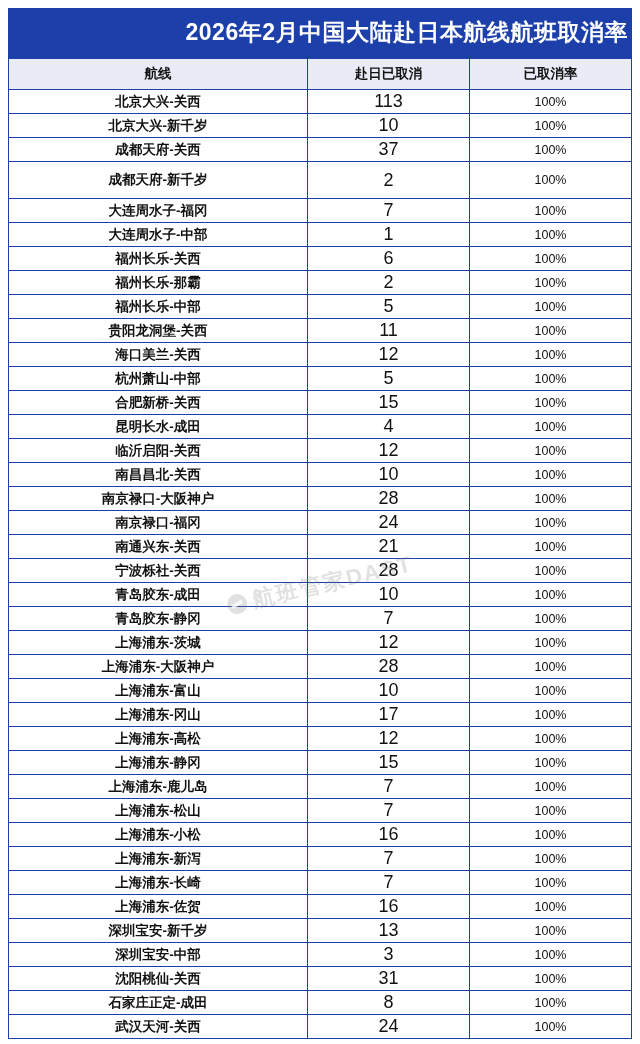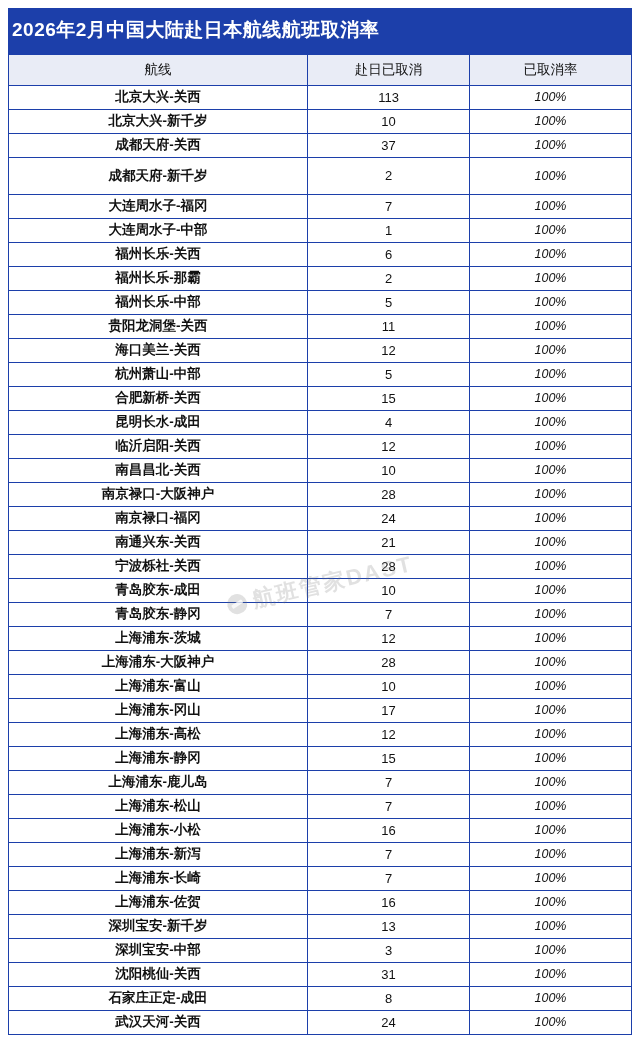--- a/index.html
+++ b/index.html
@@ -16,63 +16,63 @@
     width: 640px;
     min-height: 1044px;
     background: #ffffff;
     box-sizing: border-box;
     padding: 8px 8px 0 8px;
     overflow: hidden;
   }
   .title-bar {
     background: #1c3faa;
     color: #ffffff;
-    text-align: left;
-    font-size: 19px;
+    text-align: right;
+    font-size: 23px;
     font-weight: bold;
     letter-spacing: 0.5px;
     padding: 12px 4px 13px 4px;
     line-height: 1.1;
   }
   table.grid {
     width: 100%;
     border-collapse: collapse;
     table-layout: fixed;
     font-size: 13px;
   }
   table.grid col.c1 { width: 48%; }
   table.grid col.c2 { width: 26%; }
   table.grid col.c3 { width: 26%; }
 
   table.grid th {
     background: #e9ecf6;
     border: 1px solid #1c3faa;
     font-size: 13.5px;
-    font-weight: normal;
+    font-weight: bold;
     color: #111111;
     height: 26px;
     text-align: center;
     padding: 2px 0;
   }
   table.grid td {
     border: 1px solid #1c3faa;
     text-align: center;
     color: #111111;
     height: 21px;
     padding: 1px 0;
     white-space: nowrap;
     overflow: hidden;
   }
   table.grid tr.tall td {
     height: 34px;
     text-align: center;
   }
   .route { font-size: 13.5px; font-weight: bold; }
-  .num { font-size: 13px; }
-  .pct { font-size: 12.5px; font-style: italic; }
+  .num { font-size: 18px; }
+  .pct { font-size: 12.5px; }
 
   
   .watermark {
     position: absolute;
     left: 50%;
     top: 570px;
     transform: translateX(-50%) rotate(-13deg);
     color: rgba(120, 120, 120, 0.22);
     font-size: 22px;
     font-weight: bold;

